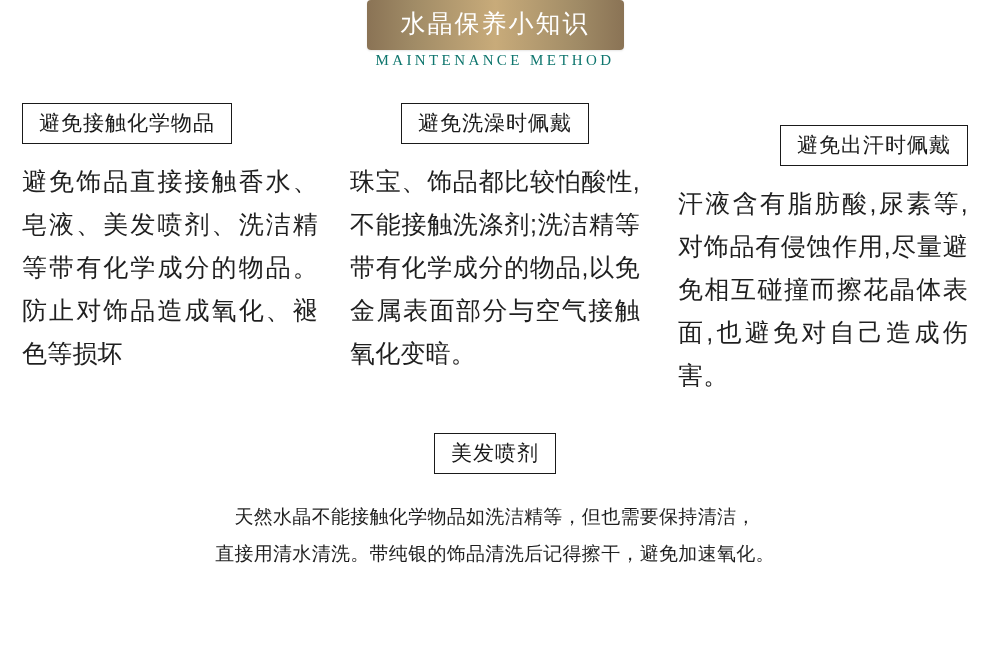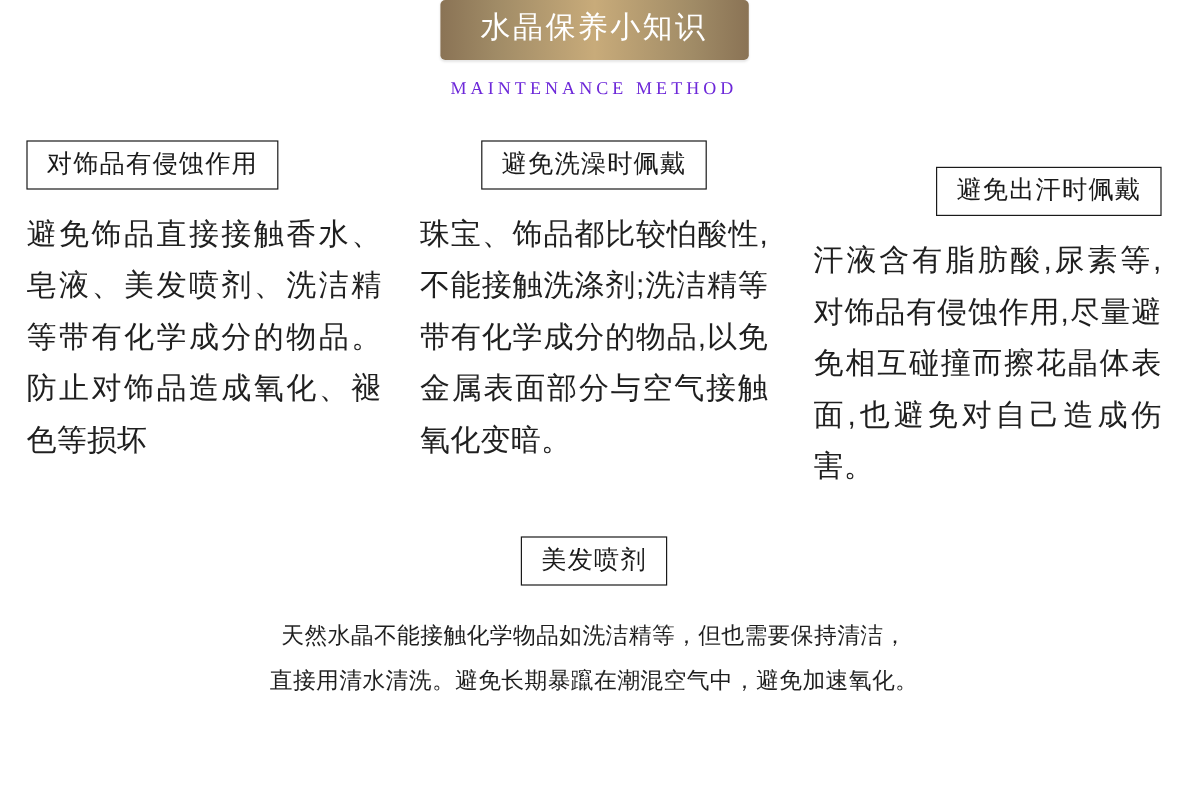--- a/index.html
+++ b/index.html
@@ -33,24 +33,24 @@
     padding: 10px 34px 12px 34px;
     border-radius: 4px;
     background: linear-gradient(90deg, #8a7355 0%, #a08b66 18%, #c8ab7a 50%, #a08b66 82%, #8a7355 100%);
     color: #ffffff;
     font-size: 25px;
     letter-spacing: 2px;
     line-height: 1.1;
     box-shadow: 0 1px 2px rgba(0,0,0,0.10);
   }
   .subtitle {
-    margin-top: 16px;
+    margin-top: 2px;
     font-size: 15px;
     letter-spacing: 3.4px;
-    color: #6d28d9;
+    color: #0f766e;
     font-family: "Liberation Serif", "DejaVu Serif", serif;
   }
 
   
   .columns {
     margin-top: 34px;
     display: flex;
     justify-content: space-between;
     padding: 0 22px;
     box-sizing: border-box;
@@ -109,37 +109,37 @@
 <div class="page">
 
   <div class="header">
     <div class="title-banner">水晶保养小知识</div>
     <div class="subtitle">MAINTENANCE  METHOD</div>
   </div>
 
   <div class="columns">
 
     <div class="col col-1">
-      <div class="label-box">对饰品有侵蚀作用</div>
+      <div class="label-box">避免接触化学物品</div>
       <div class="col-body">避免饰品直接接触香水、皂液、美发喷剂、洗洁精等带有化学成分的物品。防止对饰品造成氧化、褪色等损坏</div>
     </div>
 
     <div class="col col-2">
       <div class="label-box">避免洗澡时佩戴</div>
       <div class="col-body">珠宝、饰品都比较怕酸性,不能接触洗涤剂;洗洁精等带有化学成分的物品,以免金属表面部分与空气接触氧化变暗。</div>
     </div>
 
     <div class="col col-3">
       <div class="label-box">避免出汗时佩戴</div>
       <div class="col-body">汗液含有脂肪酸,尿素等,对饰品有侵蚀作用,尽量避免相互碰撞而擦花晶体表面,也避免对自己造成伤害。</div>
     </div>
 
   </div>
 
   <div class="bottom">
     <div class="label-box">美发喷剂</div>
     <div class="bottom-body">
       <span class="bottom-line">天然水晶不能接触化学物品如洗洁精等，但也需要保持清洁，</span>
-      <span class="bottom-line">直接用清水清洗。避免长期暴躥在潮混空气中，避免加速氧化。</span>
+      <span class="bottom-line">直接用清水清洗。带纯银的饰品清洗后记得擦干，避免加速氧化。</span>
     </div>
   </div>
 
 </div>
 
 </body></html>

